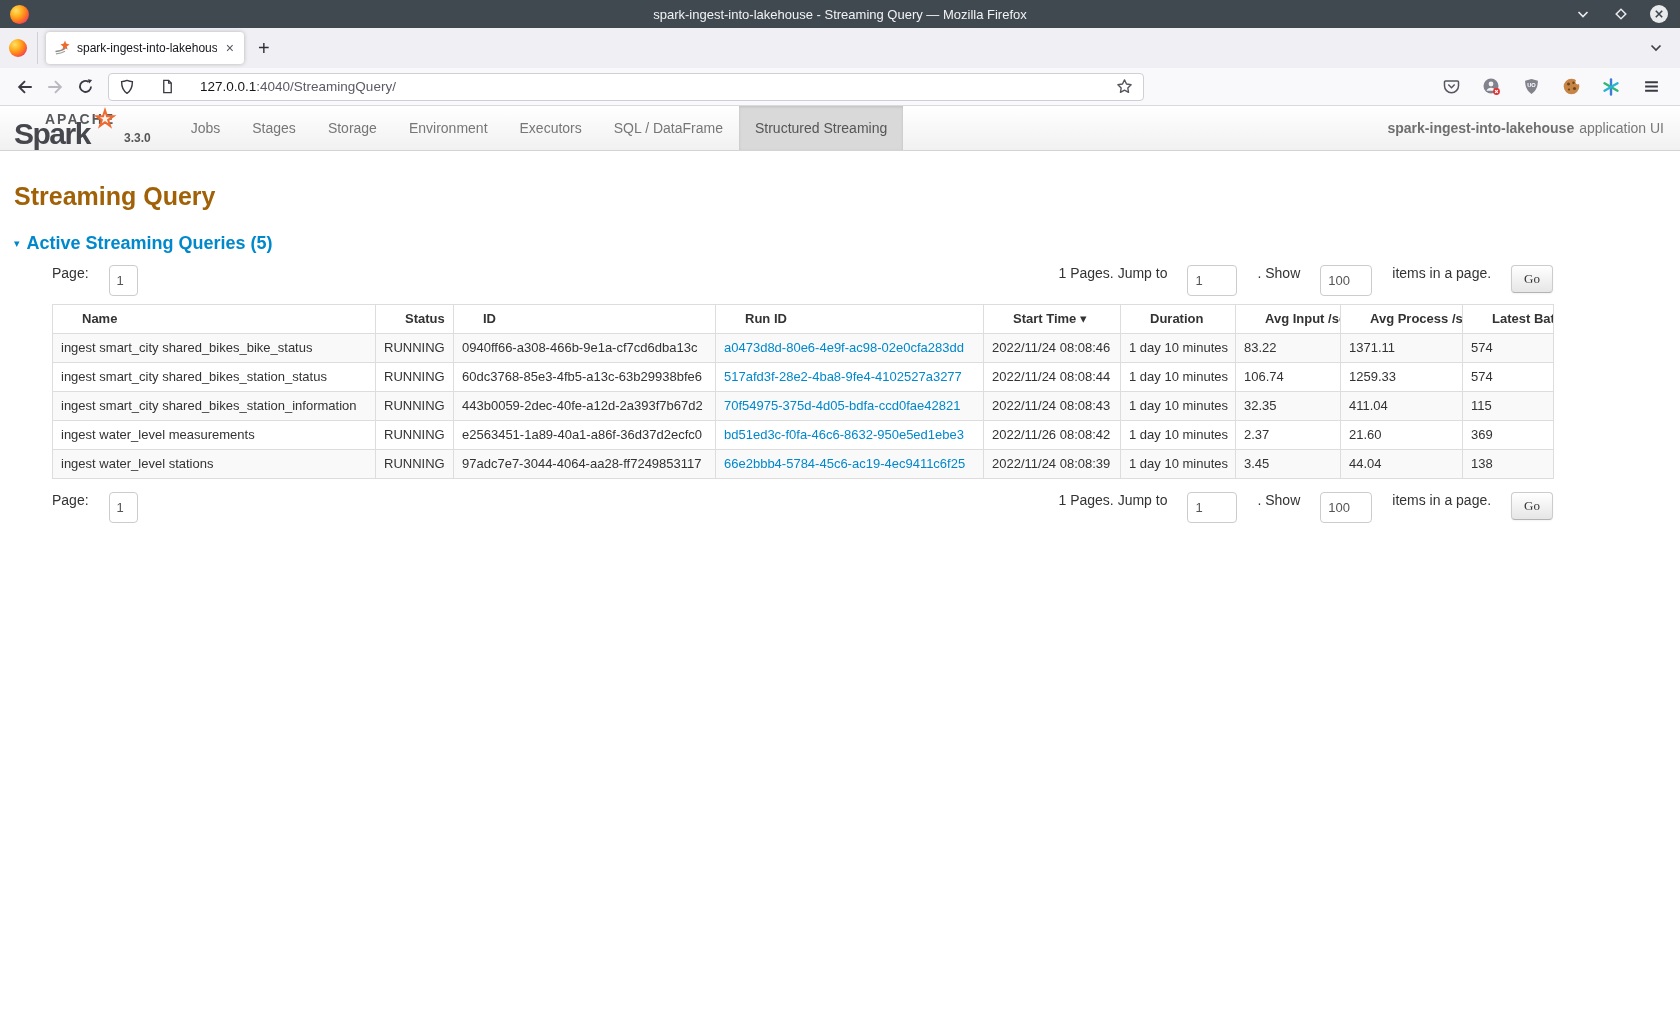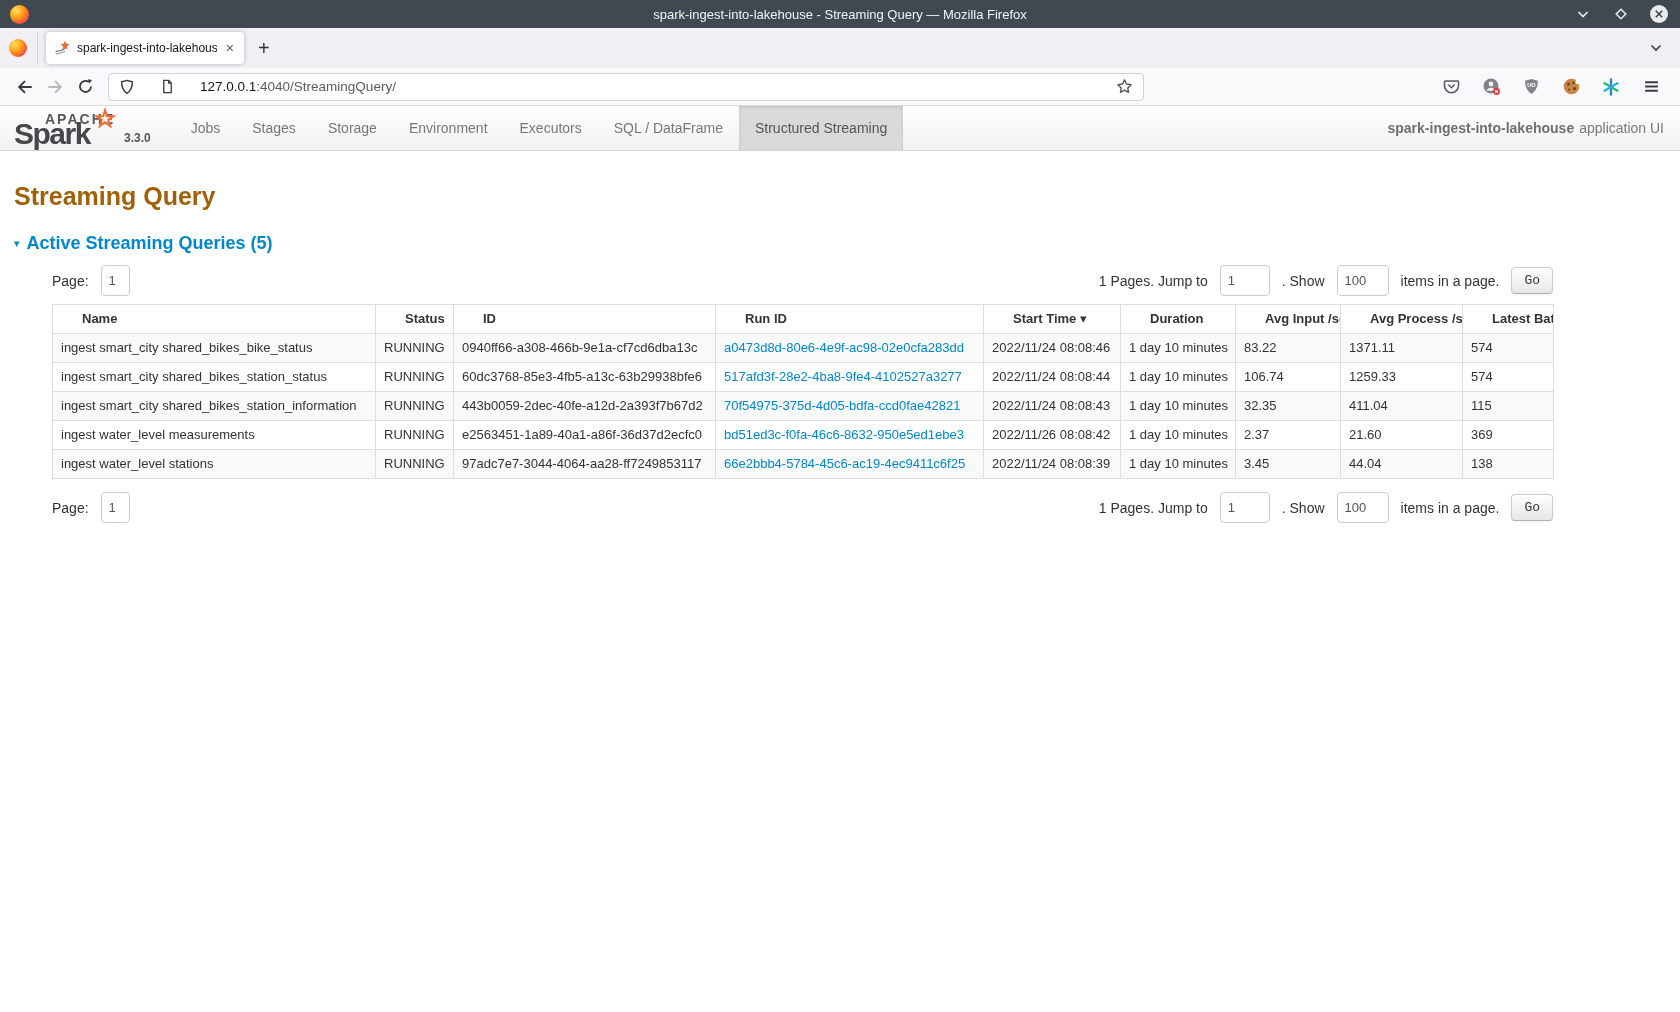--- a/index.html
+++ b/index.html
@@ -84,30 +84,30 @@
   .page-title { font-size: 25px; font-weight: bold; color: #a16207; margin: 31px 0 22px; }
   .section-header {
     display: flex; align-items: center; gap: 7px; color: #0088cc;
     font-size: 18px; font-weight: bold; cursor: pointer; margin-bottom: 11px;
   }
   .caret { font-size: 11px; line-height: 1; }
   .aggregated { margin: 0 113px 0 38px; }
 
   .pag-row { display: flex; justify-content: space-between; align-items: center; font-size: 14px; color: #333; margin: 4px 0 8px; }
   .pag-row.bottom { margin-top: 13px; }
-  .pag-left, .pag-right { display: flex; align-items: center; gap: 12px; }
+  .pag-left, .pag-right { display: flex; align-items: flex-start; gap: 20px; }
   .pag-input {
     height: 31px; border: 1px solid #ccc; border-radius: 4px; padding: 4px 7px;
     font-size: 13px; color: #555; font-family: inherit; background: #fff;
   }
   .page-num { width: 29px; }
   .jump-num { width: 50px; }
   .show-num { width: 52px; }
   .go-btn {
-    font-family: Liberation Mono, monospace; font-size: 13px; color: #333; padding: 5px 12px;
+    font-family: Liberation Serif, serif; font-size: 13px; color: #333; padding: 5px 12px;
     background: linear-gradient(#ffffff, #e6e6e6); border: 1px solid #ccc;
     border-bottom-color: #b3b3b3; border-radius: 4px;
     box-shadow: inset 0 1px 0 rgba(255,255,255,.2), 0 1px 2px rgba(0,0,0,.05);
     cursor: pointer;
   }
 
   table.streaming {
     width: 100%; border-collapse: collapse; table-layout: fixed;
     font-size: 13px; color: #333;
   }

